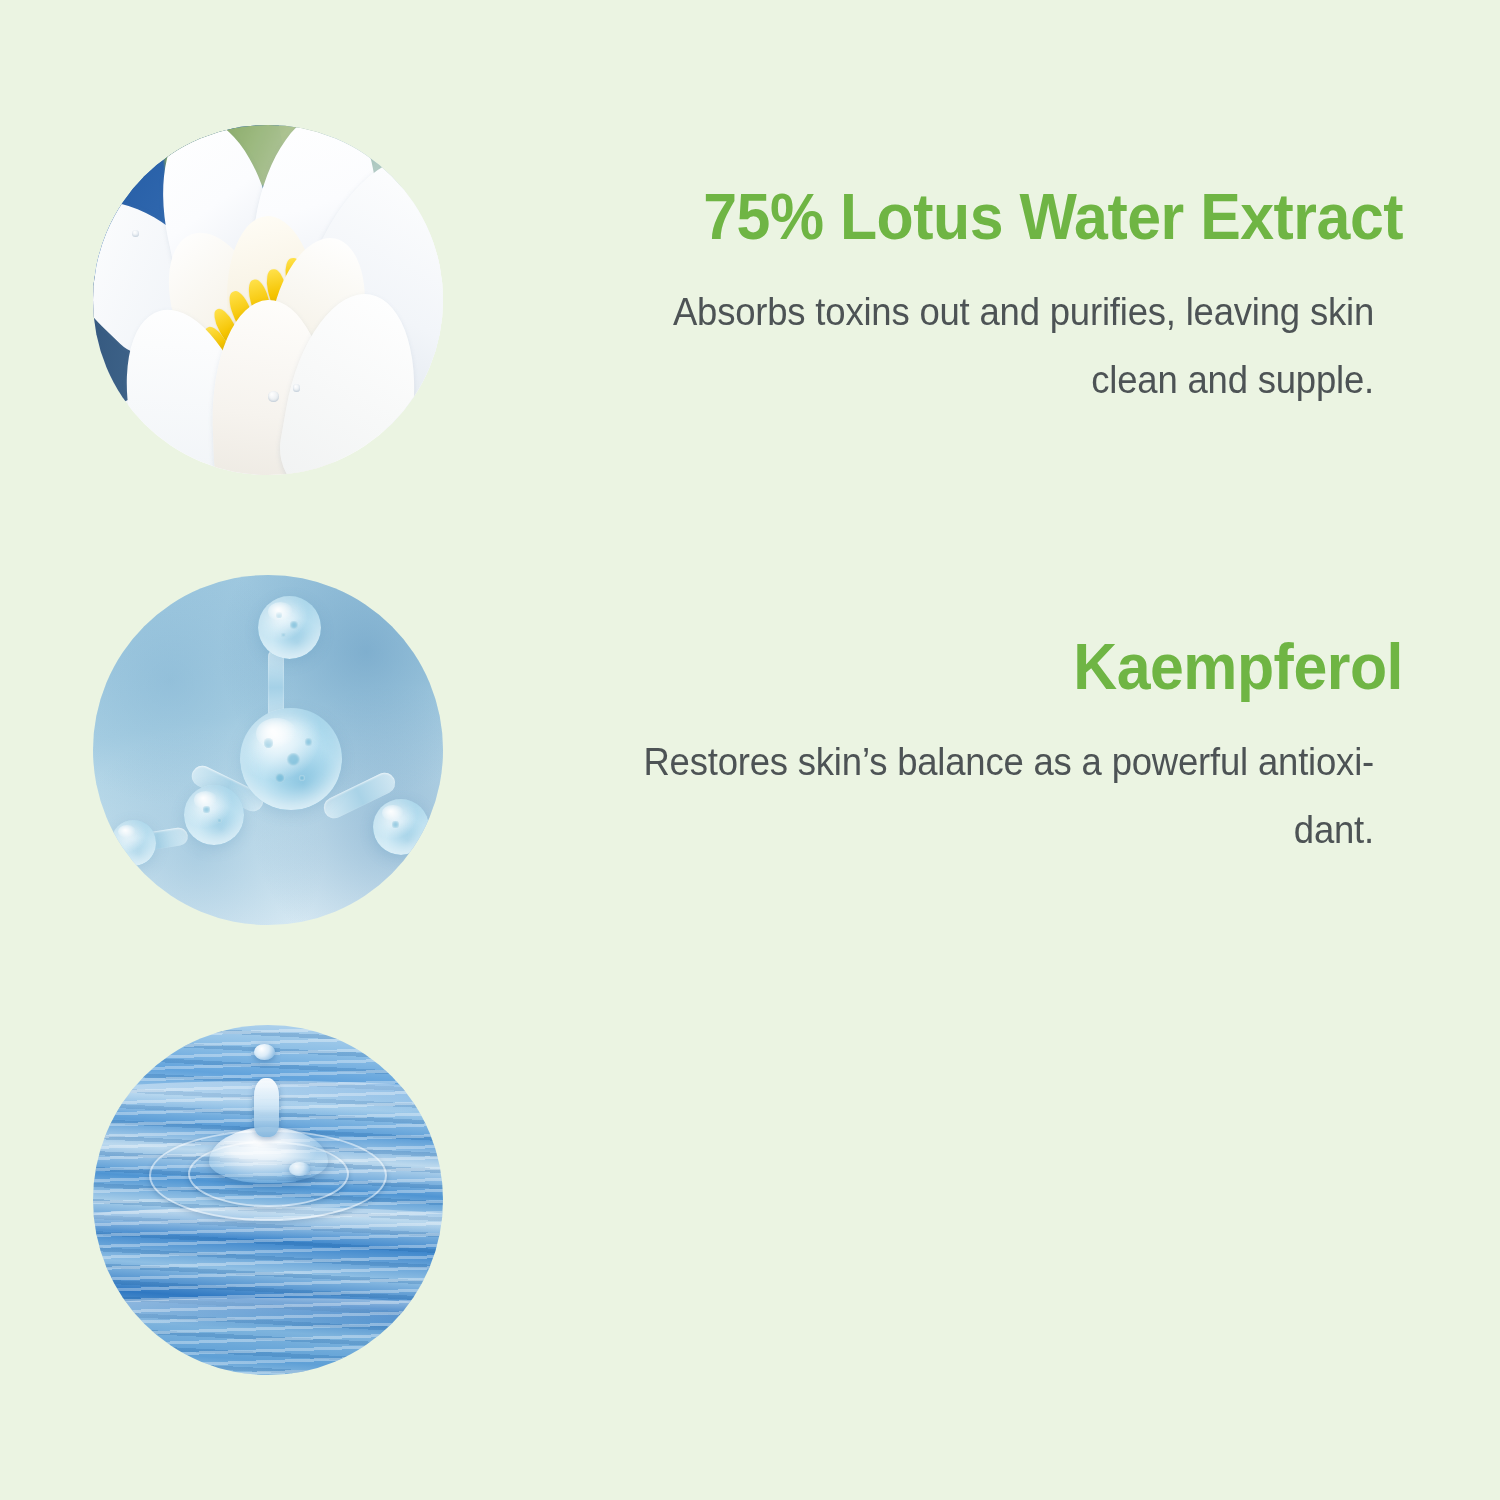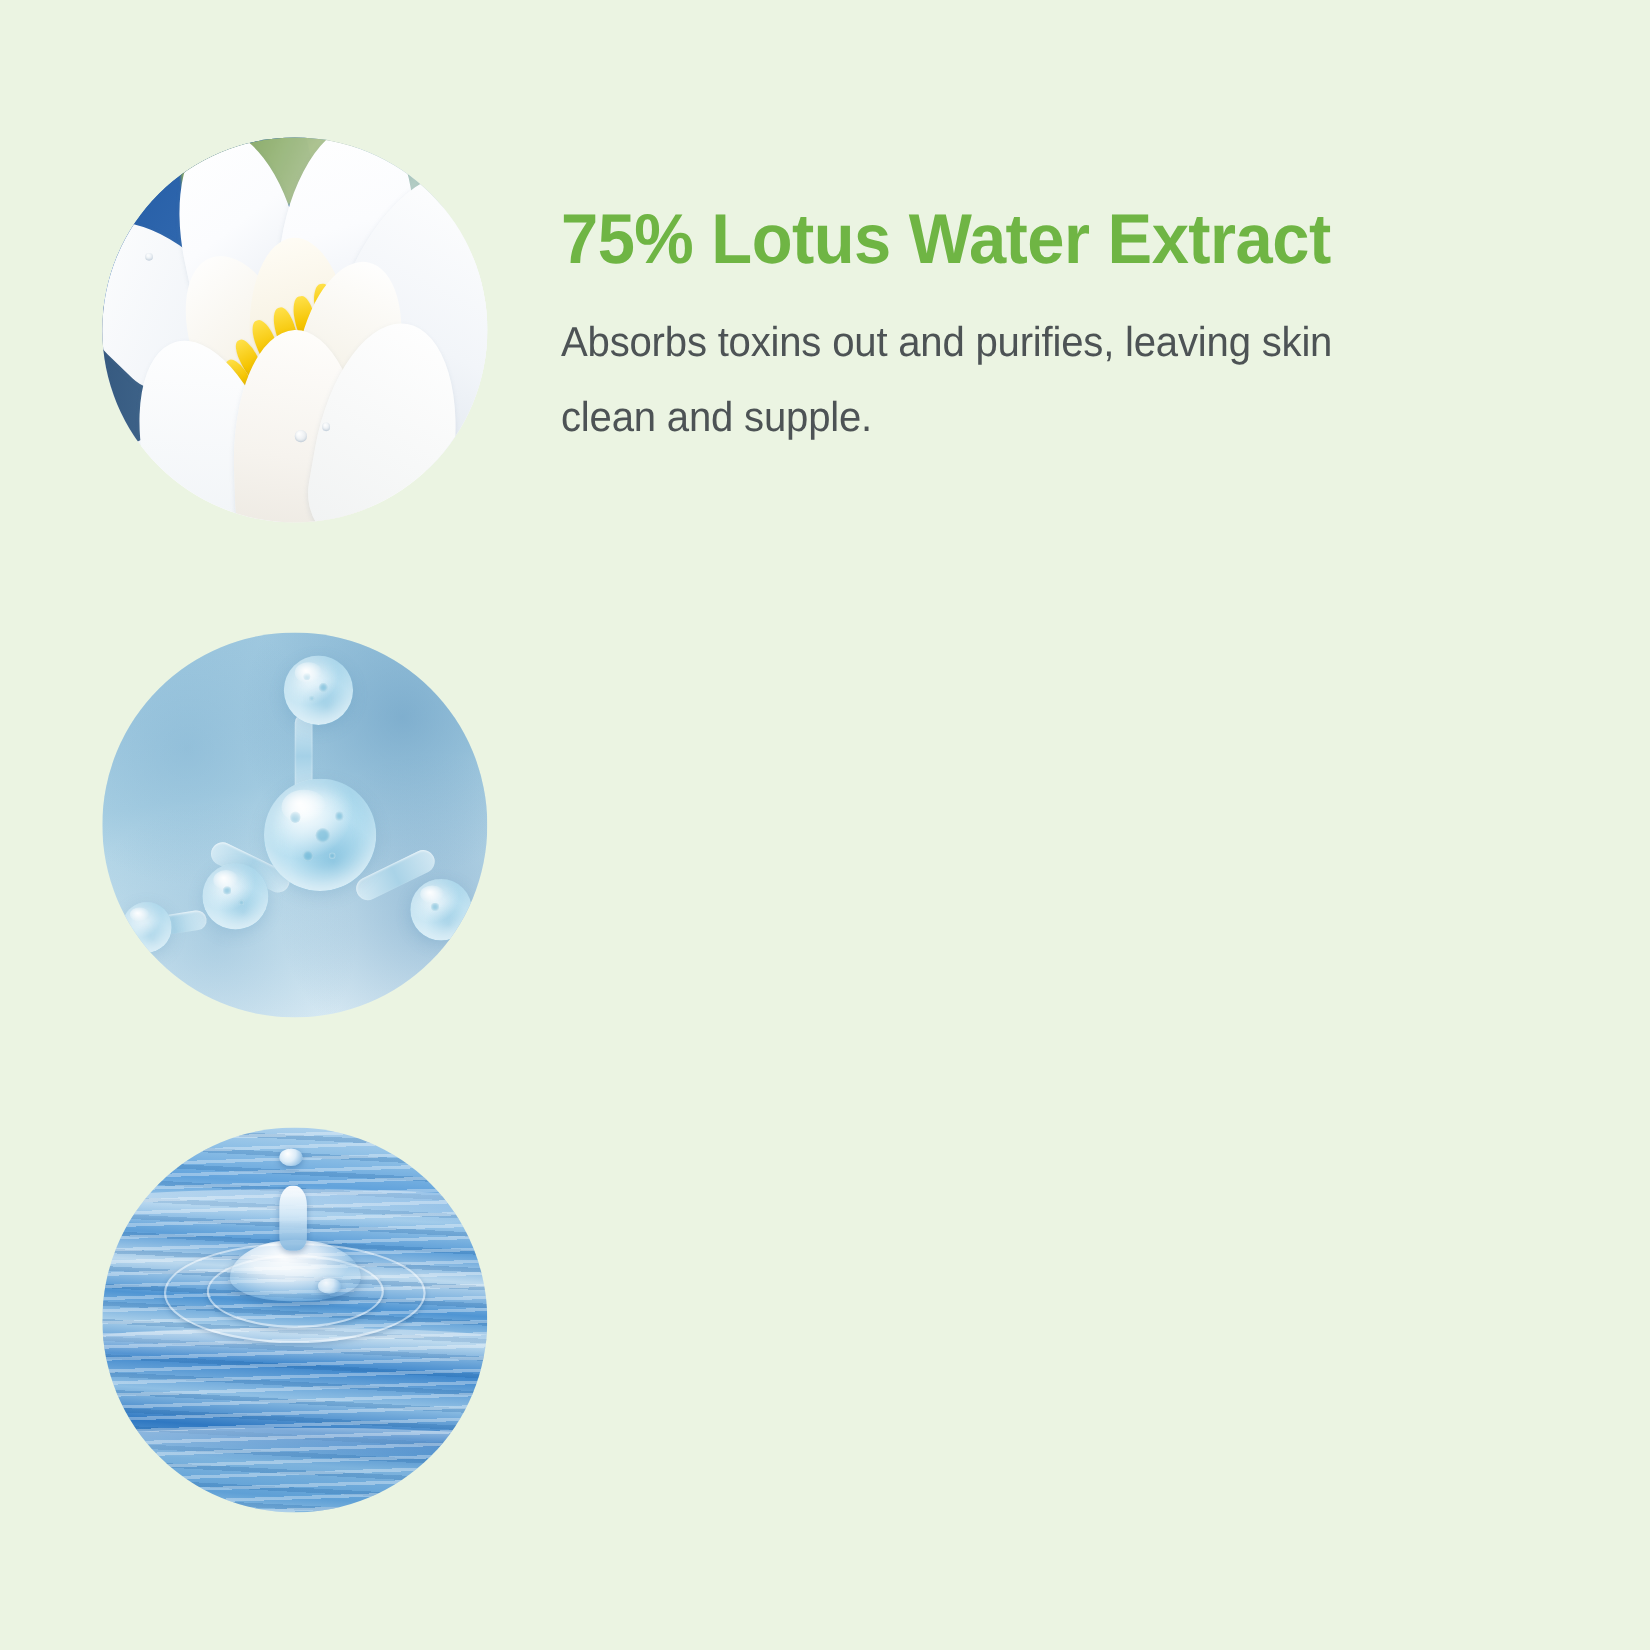--- a/index.html
+++ b/index.html
@@ -8,20 +8,21 @@
     width:1500px; height:1500px;
     background:#ebf4e2;
     font-family:"Liberation Sans", sans-serif;
     overflow:hidden;
   }
 
   #page {
     position:relative;
     width:1500px; height:1500px;
     background:#ebf4e2;
+    text-align:right;
   }
 
   
   .feature-row {
     position:absolute;
     left:0; width:1500px; height:350px;
     display:flex;
     align-items:center;
   }
   #row-0 { top:125px; }
@@ -324,20 +325,27 @@
           <div class="bubble" style="left:56%; top:56%; width:8%;  height:8%;"></div>
         </div>
 
         <div class="atom" style="left:5%;   top:70%; width:13%; height:13%;"></div>
         <div class="atom" style="left:80%;  top:64%; width:16%; height:16%;">
           <div class="bubble" style="left:34%; top:40%; width:12%; height:12%;"></div>
         </div>
       </div>
     </div>
 
+    <div class="copy">
+      <div class="feature-title">Kaempferol</div>
+      <div class="feature-desc">
+        <span class="ln">Restores skin’s balance as a powerful antioxi-</span>
+        <span class="ln">dant.</span>
+      </div>
+    </div>
   </div>
 
   <div class="feature-row" id="row-2">
 
     <div class="media">
       <div class="waterdrop">
         <div class="wave" style="left:-12%; top:16%; width:124%; height:10%;"></div>
         <div class="wave" style="left:-12%; top:52%; width:124%; height:9%;"></div>
         <div class="wave" style="left:-12%; top:78%; width:124%; height:8%;"></div>
 

